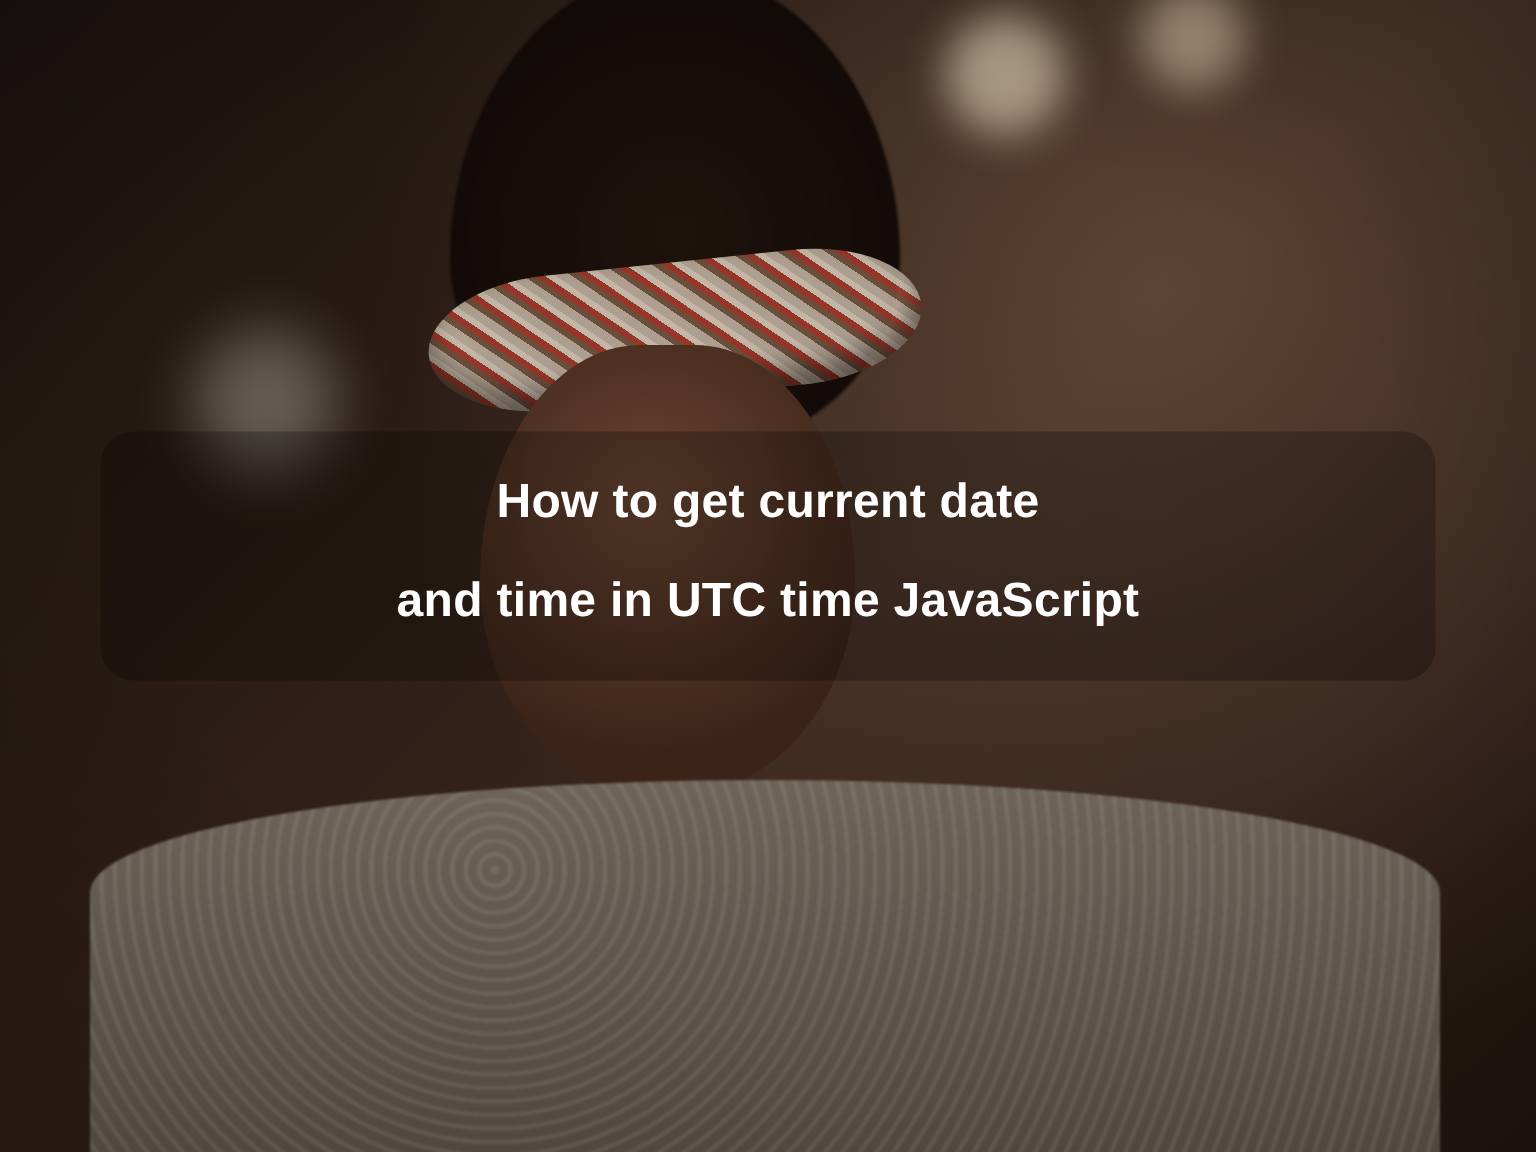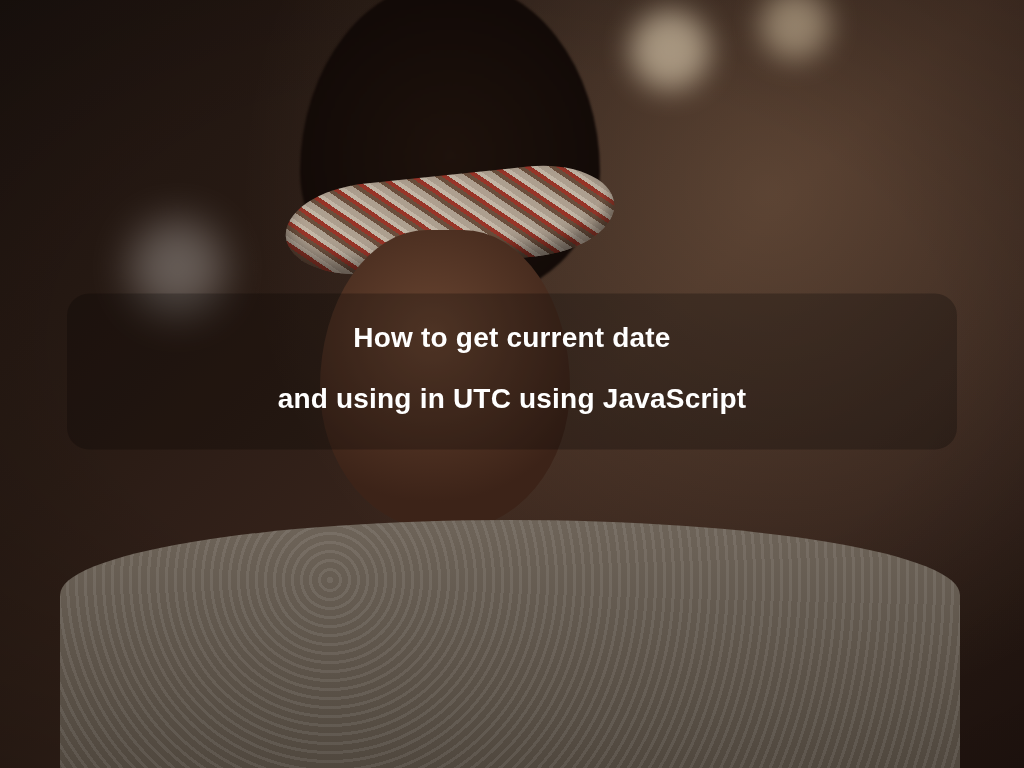--- a/index.html
+++ b/index.html
@@ -75,35 +75,35 @@
     background: rgba(0,0,0,0.25);
     border-radius: 22px;
     text-align: center;
     font-family: Arial, Helvetica, sans-serif;
     font-weight: 700;
     color: #ffffff;
     letter-spacing: 0.2px;
   }
   .caption .line {
     display: block;
-    font-size: 28px;
+    font-size: 32px;
     line-height: 1.25;
   }
   .caption .line + .line { margin-top: 26px; }
 </style>
 </head>
 <body>
 
 <div class="hero">
   <div class="bokeh b1"></div>
   <div class="bokeh b2"></div>
   <div class="bokeh b3"></div>
 
   <div class="hair"></div>
   <div class="headband"></div>
   <div class="face"></div>
   <div class="sweater"></div>
 
   <div class="caption">
     <span class="line">How to get current date</span>
-    <span class="line">and using in UTC using JavaScript</span>
+    <span class="line">and time in UTC time JavaScript</span>
   </div>
 </div>
 
 </body></html>

